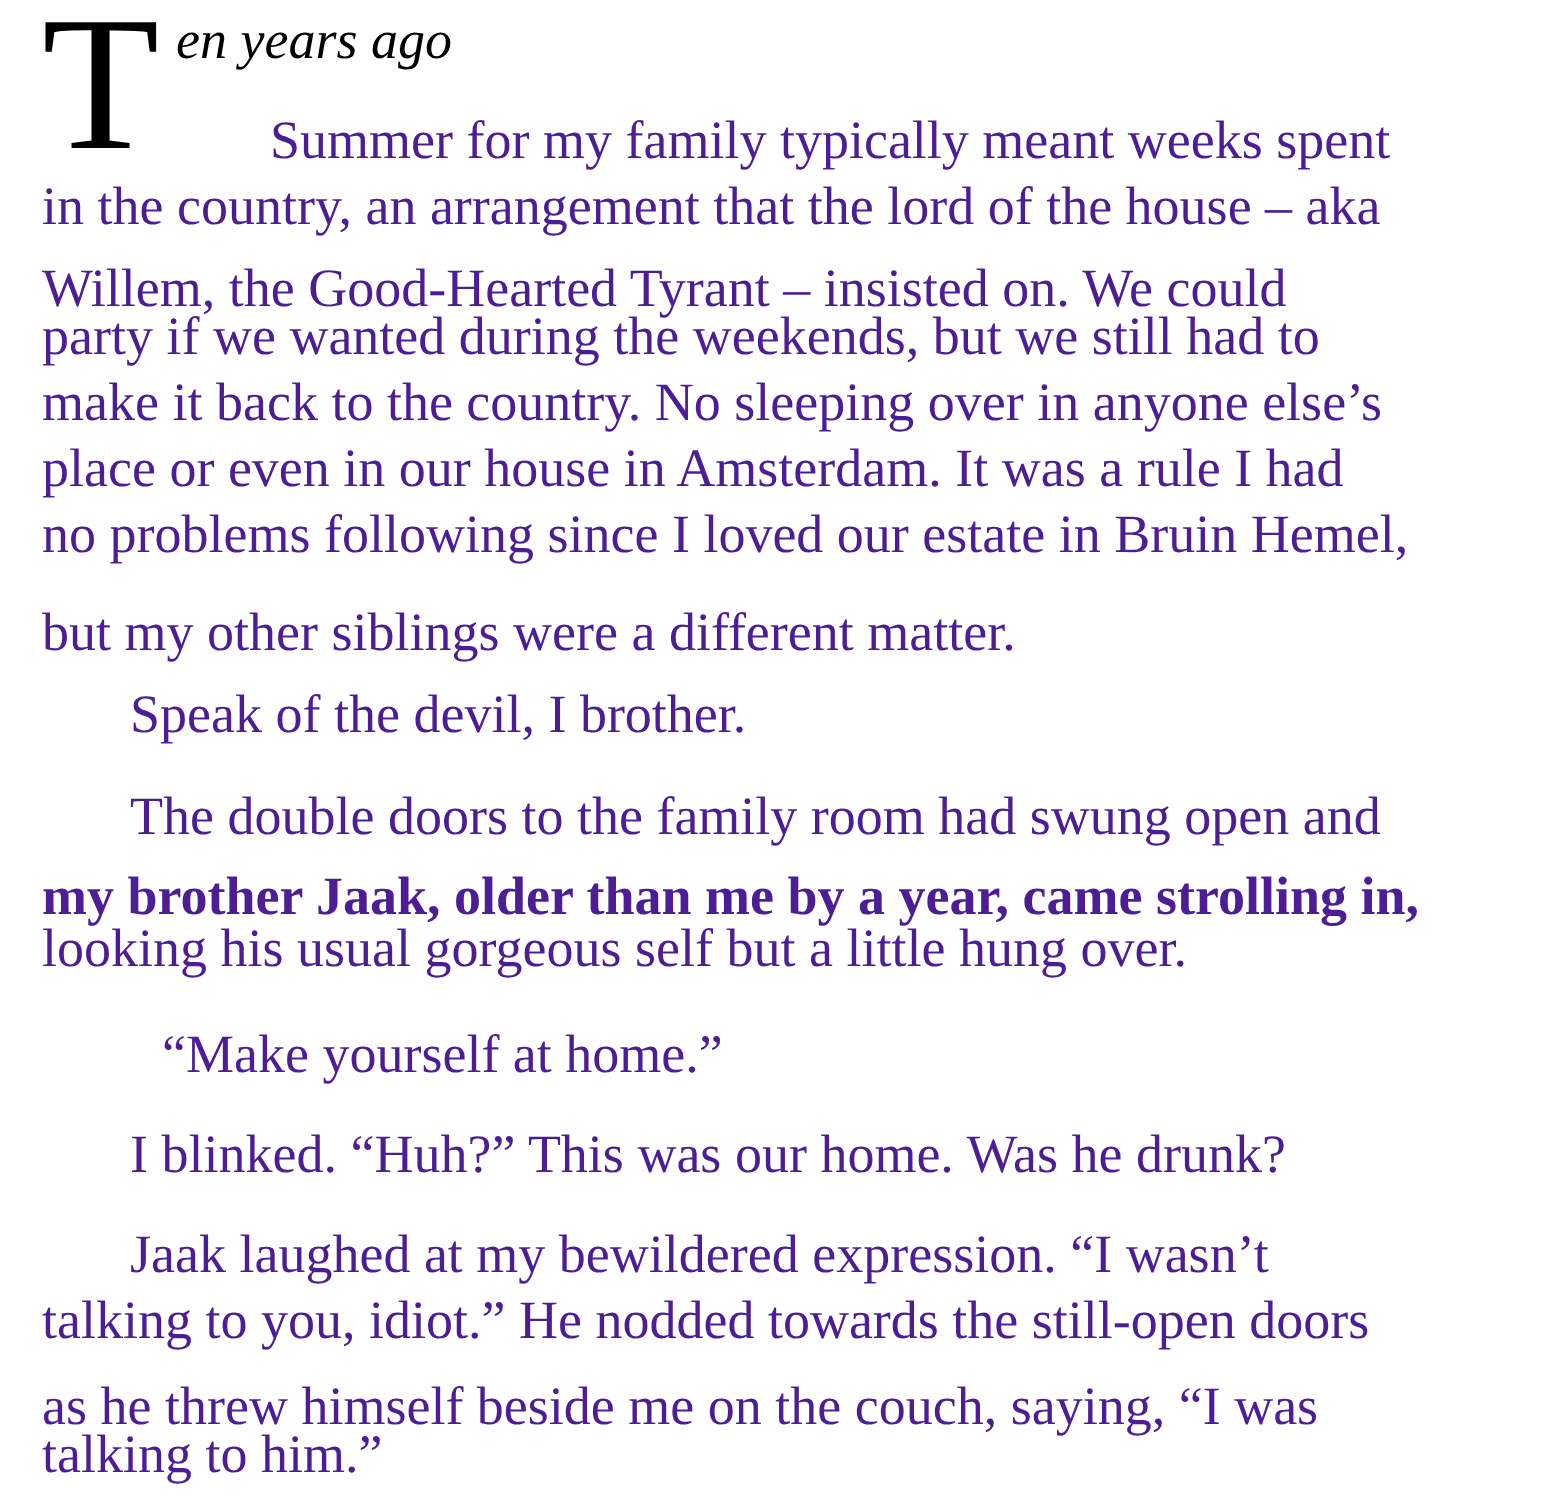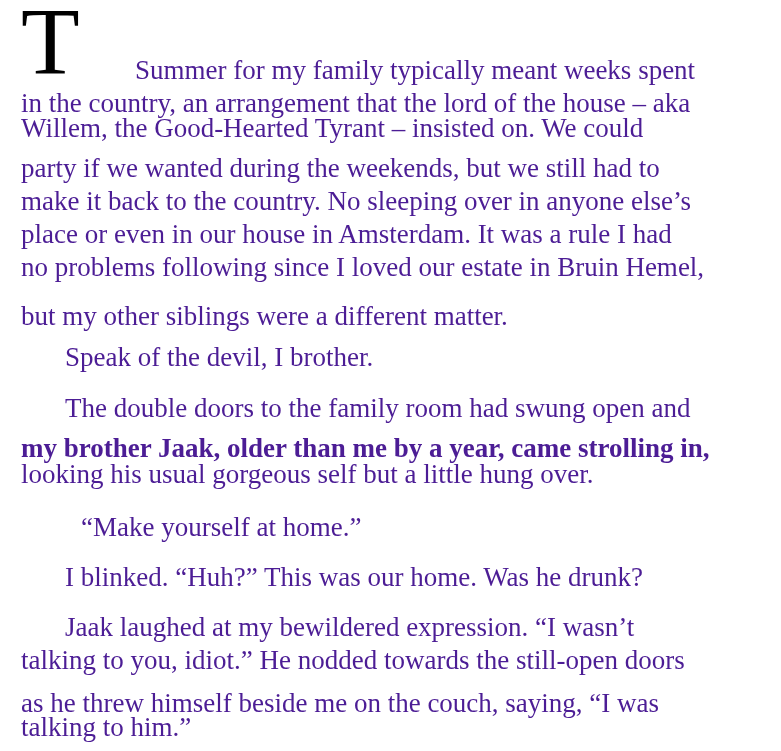--- a/index.html
+++ b/index.html
@@ -50,25 +50,26 @@
       white-space: nowrap;
     }
     em, .it { }
   </style>
 </head>
 <body>
 
 <div class="page">
 
   <span class="drop-cap">T</span>
+  <span class="chapter-heading" style="top:4px;">en years ago</span>
 
   <div>
     <div class="line after-cap" style="top:54px;">Summer for my family typically meant weeks spent</div>
     <div class="line" style="top:87px;">in the country, an arrangement that the lord of the house – aka</div>
-    <div class="line" style="top:112px;">Willem, the Good-Hearted Tyrant – insisted on. We could</div>
+    <div class="line" style="top:128px;">Willem, the Good-Hearted Tyrant – insisted on. We could</div>
     <div class="line" style="top:152px;">party if we wanted during the weekends, but we still had to</div>
     <div class="line" style="top:185px;">make it back to the country. No sleeping over in anyone else’s</div>
     <div class="line" style="top:218px;">place or even in our house in Amsterdam. It was a rule I had</div>
     <div class="line" style="top:251px;"><span>no problems following since I loved our estate in </span><span class="it">Bruin Hemel,</span></div>
     <div class="line" style="top:300px;">but my other siblings were a different matter.</div>
   </div>
 
   <div>
     <div class="line indent" style="top:341px;"><span class="it">Speak of the devil,</span><span> I brother.</span></div>
   </div>

